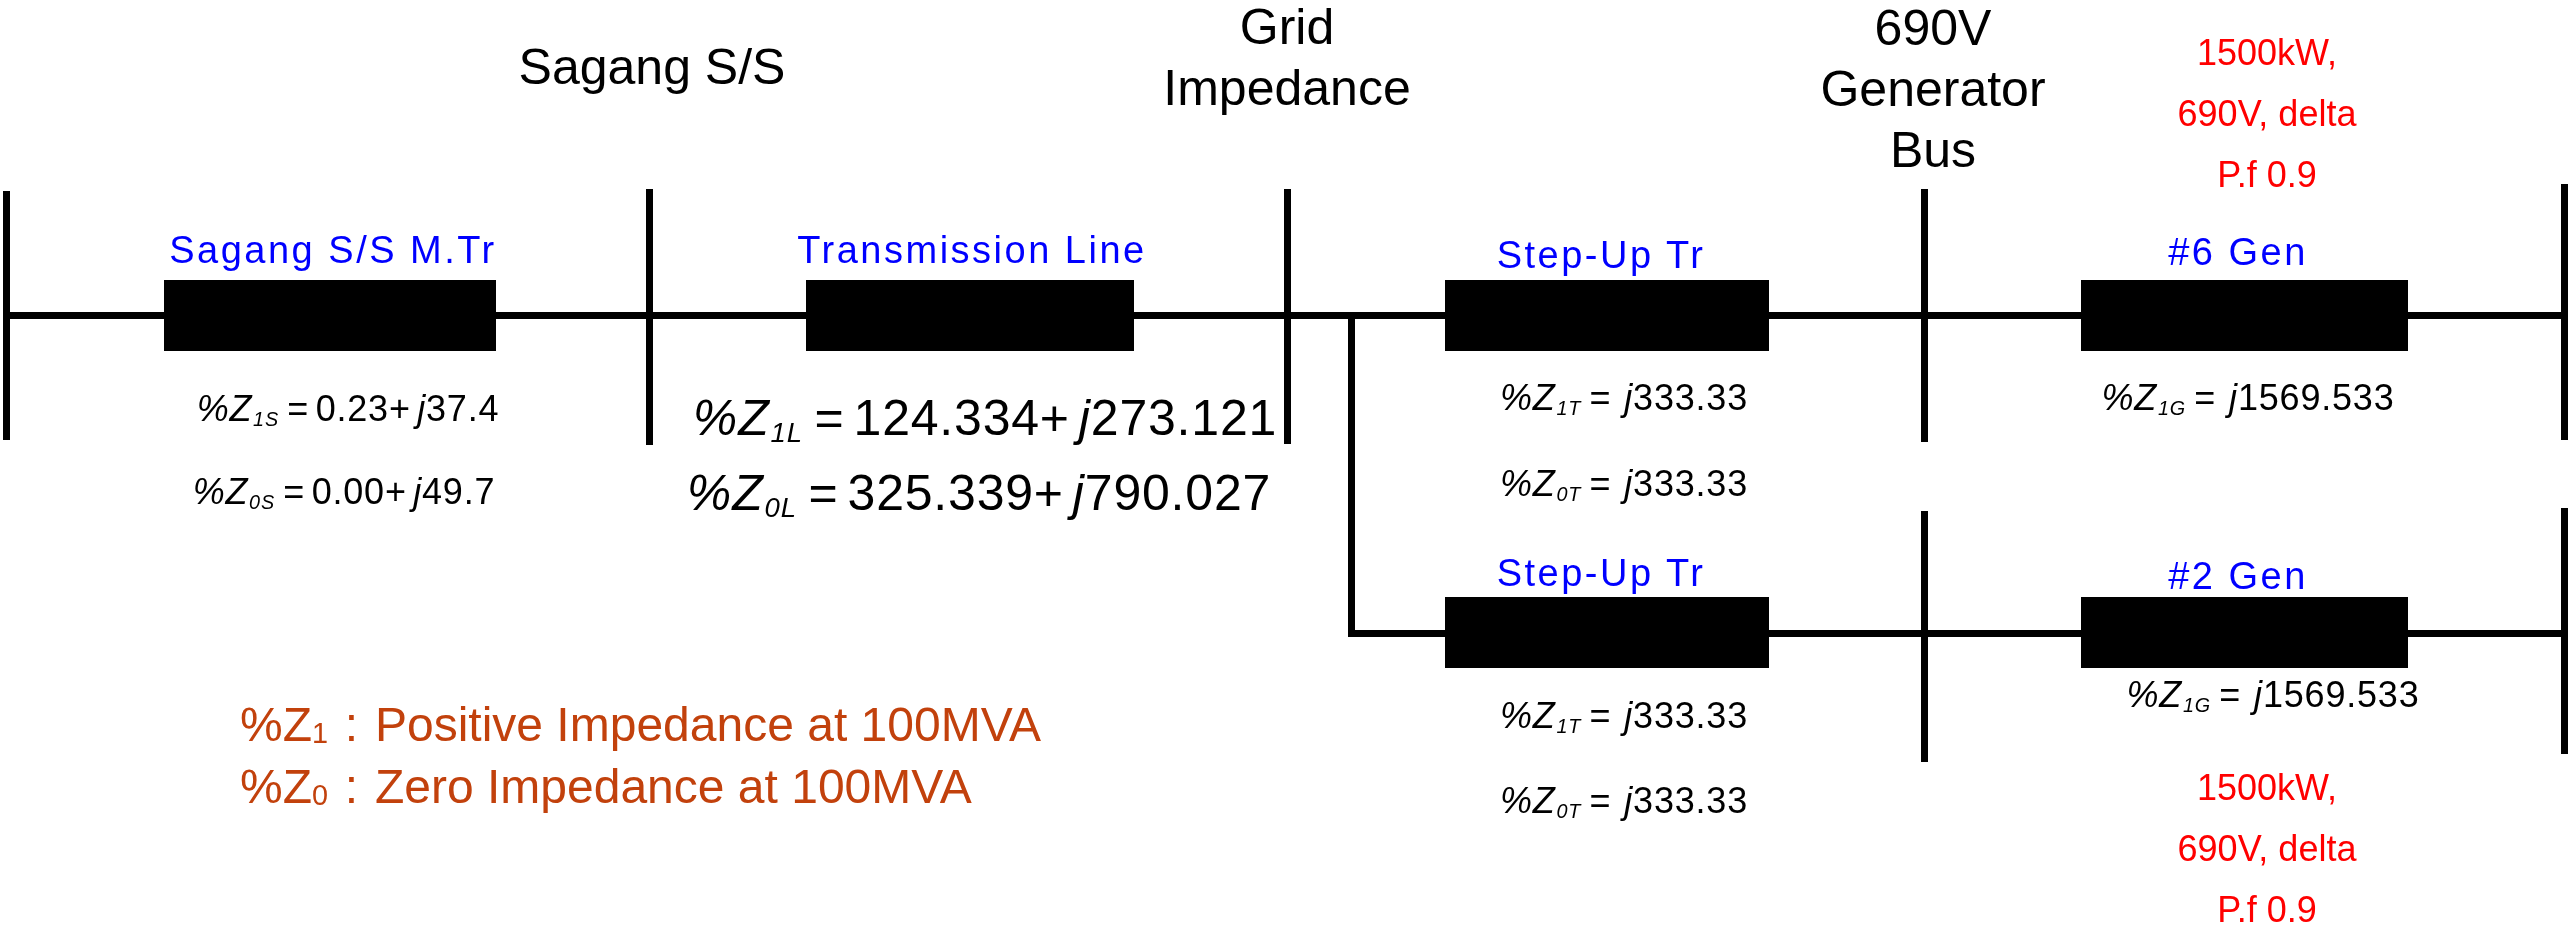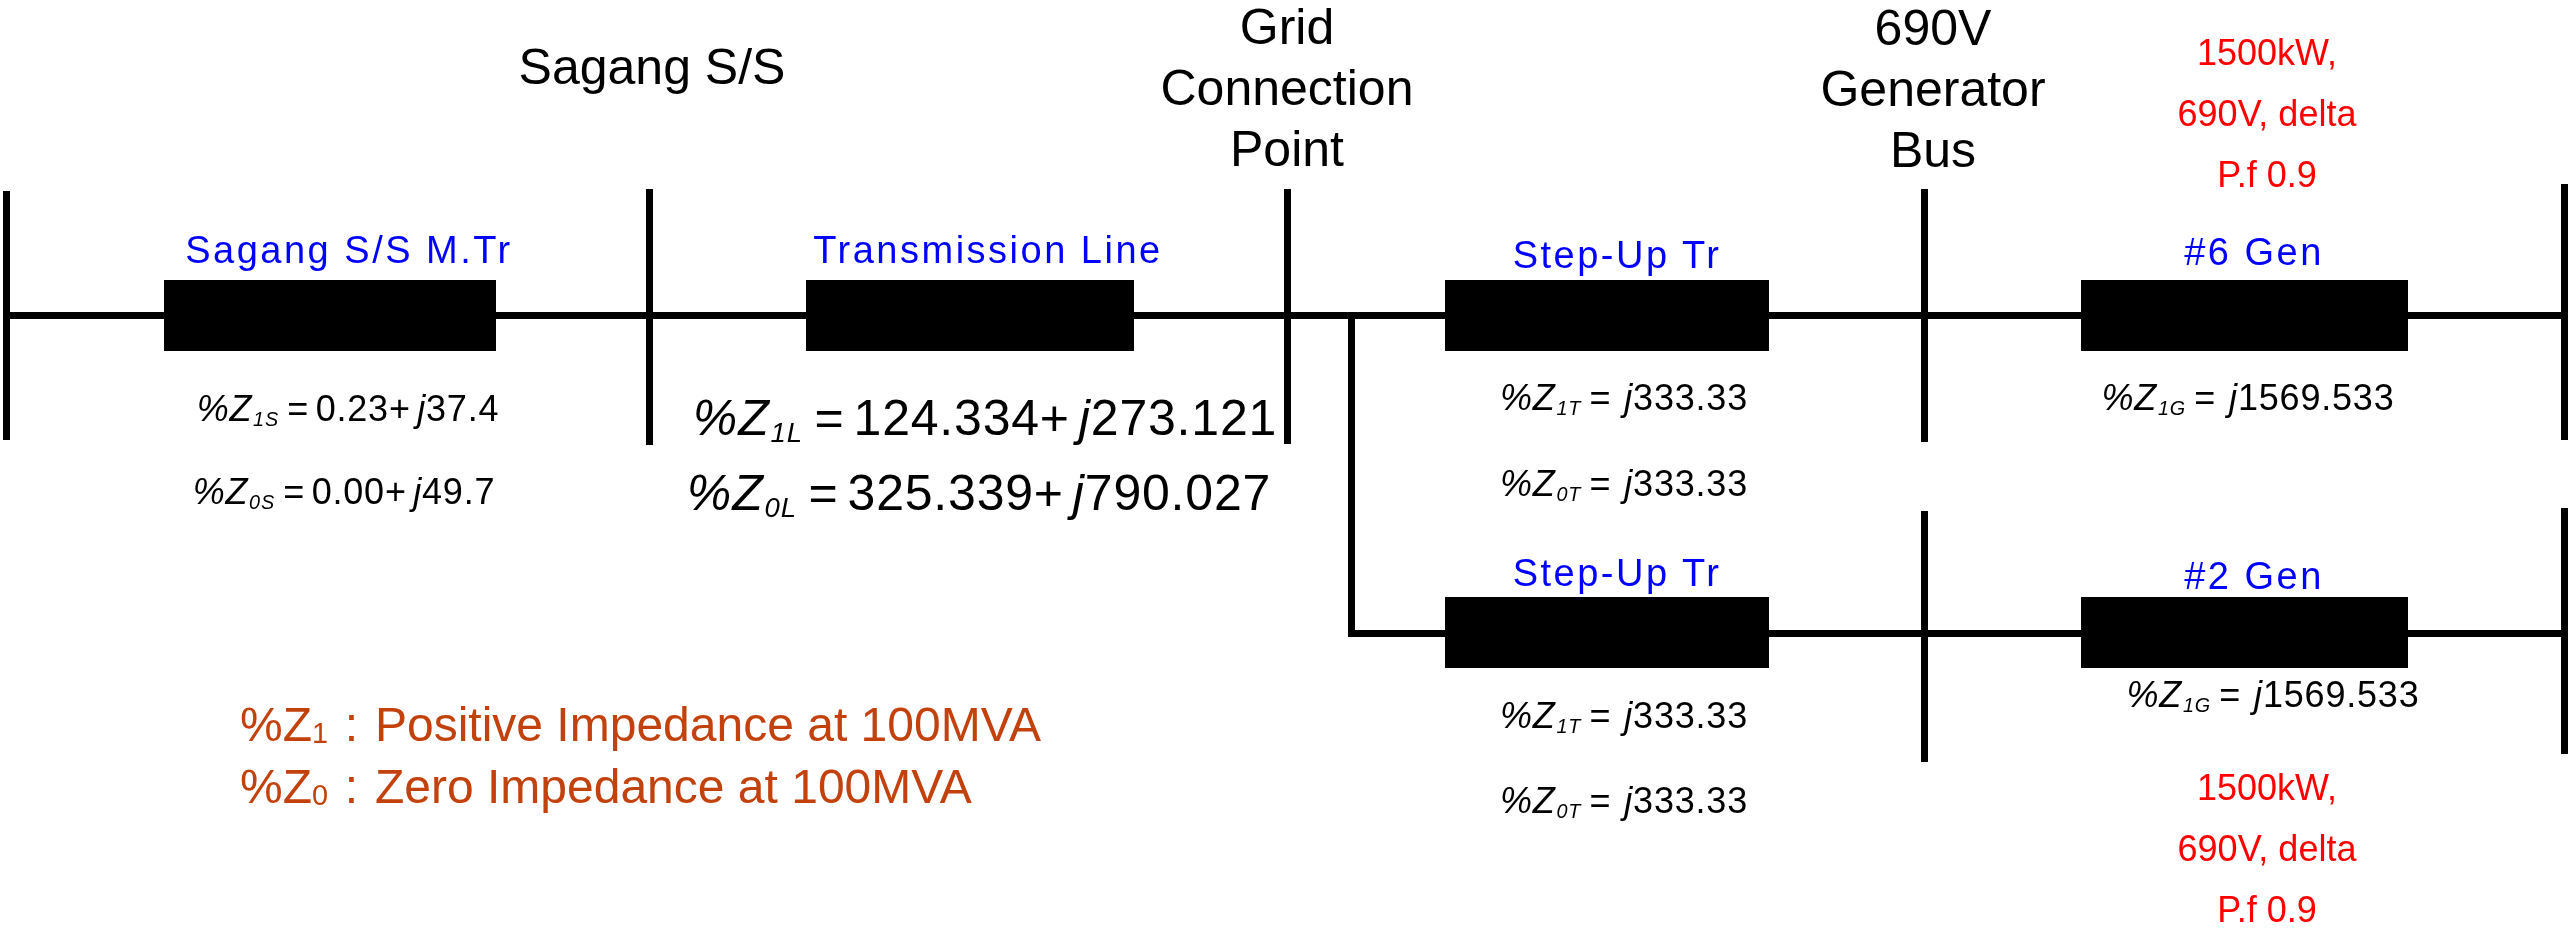--- a/index.html
+++ b/index.html
@@ -33,21 +33,20 @@
     color: #ff0000;
     font-size: 36px;
   }
   .bluelabel {
     position: absolute;
     transform: translateX(-50%);
     color: #0000ff;
     font-size: 38px;
     letter-spacing: 2.5px;
     white-space: nowrap;
-    margin-left: 16px;
   }
   .formula {
     position: absolute;
     transform: translateX(-50%);
     white-space: nowrap;
     color: #000000;
     line-height: 1.05;
     letter-spacing: 0.8px;
   }
   .f-big { font-size: 36px; }
@@ -98,22 +97,21 @@
   <div class="block" style="left:1445px; top:280px; width:324px; height:71px;"></div>
   <div class="block" style="left:2081px; top:280px; width:327px; height:71px;"></div>
   <div class="block" style="left:1445px; top:597px; width:324px; height:71px;"></div>
   <div class="block" style="left:2081px; top:597px; width:327px; height:71px;"></div>
 
   <div class="hdr" style="left:652px; top:37px;">
     <div>Sagang S/S</div>
   </div>
   <div class="hdr" style="left:1287px; top:-3.3px;">
     <div>Grid</div>
-    <div>Connection</div>
-    <div>Point</div>
+    <div>Impedance</div>
   </div>
   <div class="hdr" style="left:1933px; top:-1.7px;">
     <div>690V</div>
     <div>Generator</div>
     <div>Bus</div>
   </div>
 
   <div class="hdr red" style="left:2267px; top:21.6px;">
     <div>1500kW,</div>
     <div>690V, delta</div>

